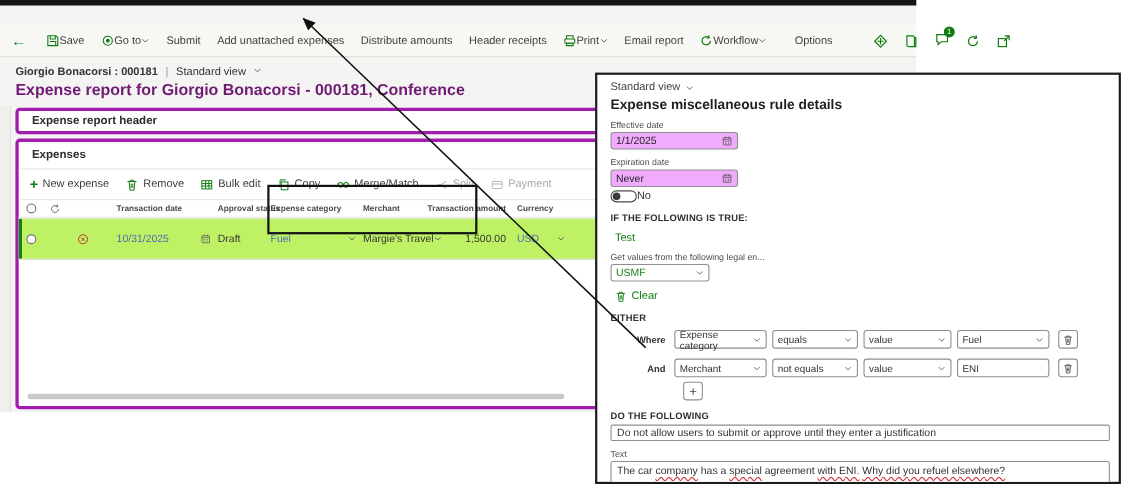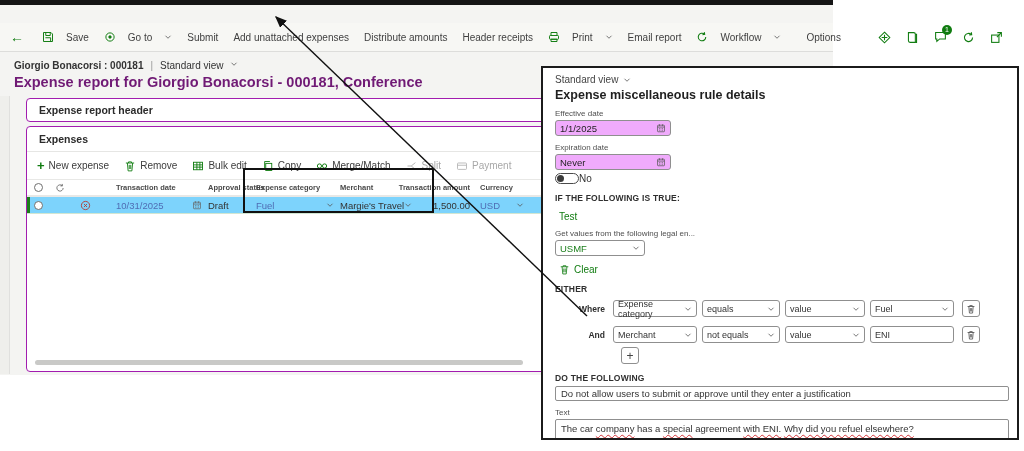--- a/index.html
+++ b/index.html
@@ -7,53 +7,53 @@
   .stage { position:relative; width:1024px; height:451px; background:#fff; }
 
   
   .app { position:absolute; left:0; top:0; width:833px; height:375px; background:#f4f4f2; z-index:1; }
   .titlebar { position:absolute; left:0; top:0; width:833px; height:5px; background:#151515; }
   .msgbar { position:absolute; left:0; top:5px; width:833px; height:18px; background:#fbe7e8; display:flex; align-items:center; padding:0 8px; font-size:9px; color:#3a3a38; }
   .msgbar .err-ic { width:11px; height:11px; color:#a4262c; margin-right:6px; flex:none; }
   .msgbar .dismiss { margin-left:auto; color:#a4262c; font-size:8px; cursor:default; }
 
   .actionpane { position:absolute; left:0; top:23px; width:833px; height:29px; background:#f7f7f4; border-bottom:1px solid #dddddb; display:flex; align-items:center; font-size:10px; color:#3f3f3f; padding-left:10px; }
-  .ap-btn { display:flex; align-items:center; gap:12px; margin-right:15px; white-space:nowrap; cursor:default; }
+  .ap-btn { display:flex; align-items:center; gap:0; margin-right:15px; white-space:nowrap; cursor:default; }
   .ap-btn .ic { width:12px; height:12px; color:#107c10; }
   .ap-btn .chev { width:8px; height:8px; color:#555; }
   .back { color:#107c10; font-size:14px; margin-right:8px; }
   .vdiv { width:1px; height:15px; background:#d2d2d0; margin-right:10px; }
   .search-ic { width:12px; height:12px; color:#444; margin-left:22px; }
   .ap-right { margin-left:auto; display:flex; align-items:center; gap:15px; margin-right:12px; }
   .ap-right .ic { width:13px; height:13px; color:#107c10; }
   .chat-wrap { position:relative; }
   .badge { position:absolute; top:-5px; right:-5px; min-width:10px; height:10px; background:#107c10; color:#fff; font-size:7px; border-radius:5px; display:flex; align-items:center; justify-content:center; padding:0 2px; }
 
   .content { position:absolute; left:0; top:52px; width:833px; height:323px; }
   .left-rail { position:absolute; left:0; top:44px; width:10px; height:278px; background:#efefec; border-right:1px solid #e0e0de; }
   .breadcrumb { position:absolute; left:14px; top:8px; font-size:10px; color:#333; display:flex; align-items:flex-start; gap:7px; }
   .breadcrumb .rec { font-weight:bold; }
   .breadcrumb .sep { color:#999; }
   .breadcrumb .chev { width:8px; height:8px; color:#555; }
   .page-title { position:absolute; left:14px; top:22px; font-size:14.5px; font-weight:bold; color:#701a75; }
 
-  .card { position:absolute; left:26px; background:#fff; border:1px solid #a21caf; border-radius:4px; }
+  .card { position:absolute; left:14px; background:#fff; border:3px solid #a21caf; border-radius:4px; }
   .card-hdr { top:46px; width:800px; height:24px; display:flex; align-items:center; padding-left:12px; font-size:10.5px; font-weight:bold; color:#2b2b2b; }
   .card-exp { top:74px; width:800px; height:246px; }
   .sec-title { height:25px; display:flex; align-items:center; padding-left:12px; font-size:10.5px; font-weight:bold; color:#2b2b2b; border-bottom:1px solid #e6e6e4; }
   .grid-toolbar { height:27px; display:flex; align-items:center; padding-left:10px; font-size:10px; color:#3c3c3c; gap:15px; }
   .gt-btn { display:flex; align-items:center; gap:4px; white-space:nowrap; }
   .gt-btn .ic { width:12px; height:12px; color:#107c10; }
   .gt-btn.disabled { color:#a8a8a8; }
   .gt-btn.disabled .ic { color:#b5b5b5; }
   .gt-btn .plus { color:#107c10; font-size:13px; font-weight:bold; line-height:10px; }
 
   .grid { position:relative; font-size:9.5px; color:#333; }
   .g-row { display:flex; align-items:center; height:17px; border-top:1px solid #e8e8e6; border-bottom:1px solid #e8e8e6; }
-  .g-row.data { height:18px; background:#7dd3fc; border-bottom:1px solid #d2e6d2; position:relative; }
+  .g-row.data { height:38px; background:#bef264; border-bottom:1px solid #d2e6d2; position:relative; }
   .g-row.data::before { content:""; position:absolute; left:0; top:0; width:3px; height:100%; background:#1b7e1b; }
   .gc { flex:none; padding:0 3px; display:flex; align-items:center; overflow:visible; white-space:nowrap; }
   .gc-sel { width:22px; justify-content:center; }
   .gc-refresh { width:22px; justify-content:center; color:#666; }
   .gc-err { width:28px; justify-content:center; }
   .gc-pad { width:14px; }
   .gc-date { width:92px; justify-content:space-between; }
   .gc-status { width:48px; }
   .gc-cat { width:84px; justify-content:space-between; }
   .gc-mer { width:78px; justify-content:space-between; }

